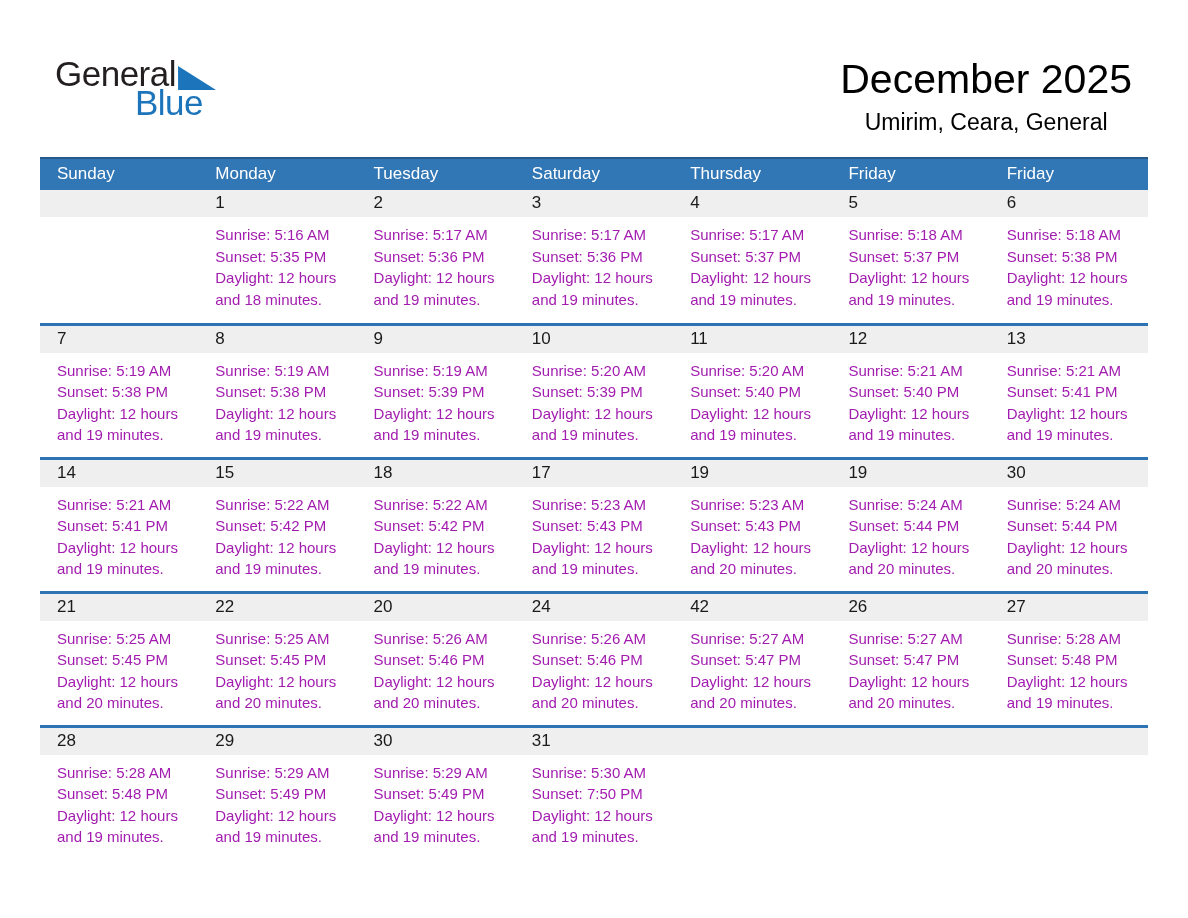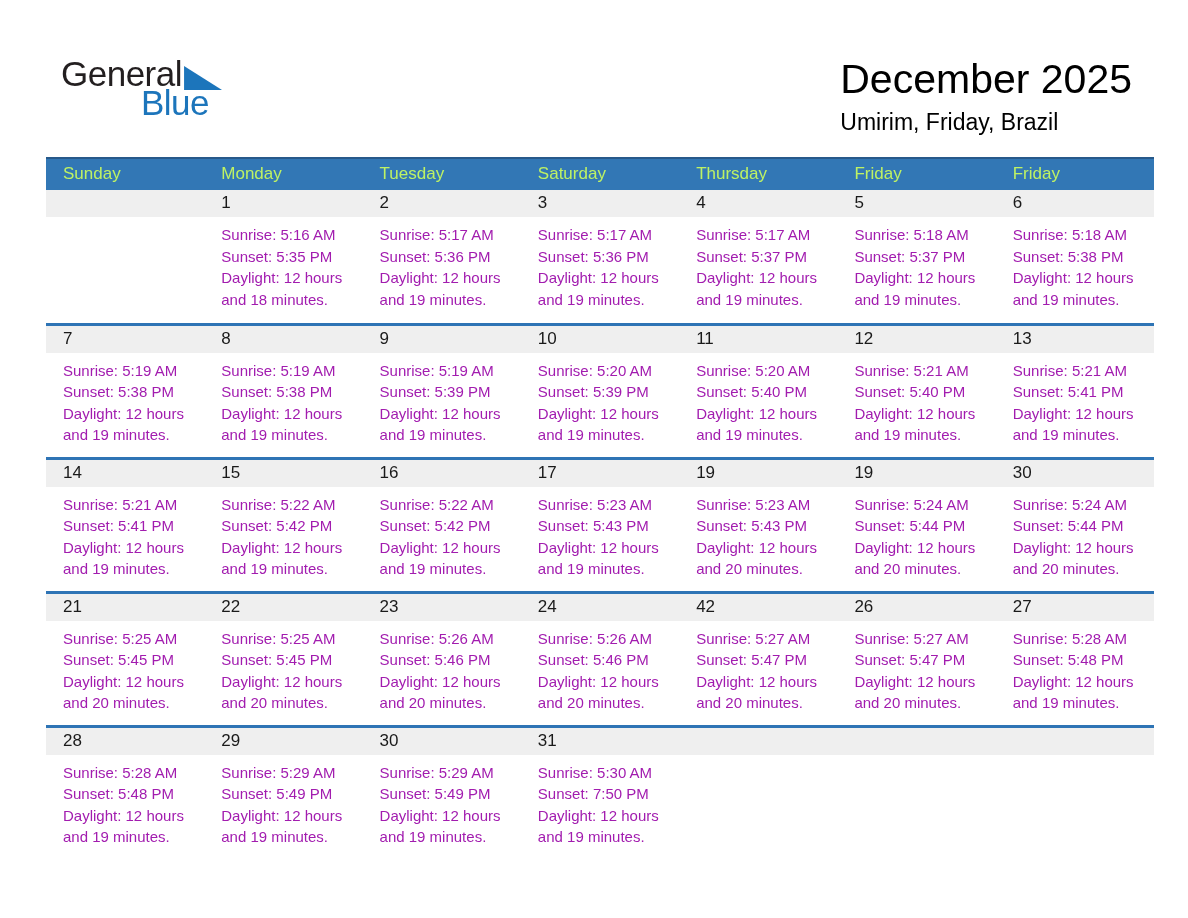--- a/index.html
+++ b/index.html
@@ -3,21 +3,21 @@
 <meta charset="utf-8">
 <style>
   * { box-sizing: border-box; }
   html, body { margin: 0; padding: 0; }
   body {
     width: 1188px; height: 918px;
     background: #ffffff;
     font-family: "Liberation Sans", sans-serif;
     color: #1a1a1a;
   }
-  .page { position: relative; width: 1188px; height: 918px; overflow: hidden; padding-left: 6px; }
+  .page { position: relative; width: 1188px; height: 918px; overflow: hidden; }
 
   
   .top {
     display: flex;
     justify-content: space-between;
     align-items: flex-start;
     margin: 0 40px;
     padding-top: 56px;
     height: 157px;
   }
@@ -30,35 +30,35 @@
     display: inline-block;
     width: 38px; height: 24px;
     margin-left: 2px; margin-bottom: 1px;
     background: #1c75bb;
     clip-path: polygon(0 0, 100% 100%, 0 100%);
   }
   .logo-blue {
     font-size: 35px; color: #1c75bb; letter-spacing: -0.5px;
     margin-left: 80px; margin-top: -6px;
   }
-  .titles { text-align: left; margin-right: 16px; }
+  .titles { text-align: center; margin-right: 16px; }
   .month-title { font-size: 41px; font-weight: 400; color: #000; line-height: 1.15; }
   .location { font-size: 23px; color: #000; margin-top: 6px; }
 
   
   table.cal {
     width: 1108px;
     margin-left: 40px;
     border-collapse: collapse;
     table-layout: fixed;
   }
   thead th {
     background: #3277b5;
     border-top: 2px solid #27598a;
-    color: #bef264;
+    color: #ffffff;
     font-weight: 400;
     font-size: 17px;
     text-align: left;
     height: 32px;
     padding: 0 0 2px 17px;
     vertical-align: middle;
   }
   tbody td {
     padding: 0;
     height: 134px;
@@ -87,21 +87,21 @@
   <div class="top">
     <div class="logo">
       <div class="logo-line1">
         <span class="logo-general">General</span>
         <span class="logo-triangle"></span>
       </div>
       <div class="logo-blue">Blue</div>
     </div>
     <div class="titles">
       <div class="month-title">December 2025</div>
-      <div class="location">Umirim, Friday, Brazil</div>
+      <div class="location">Umirim, Ceara, General</div>
     </div>
   </div>
 
   <table class="cal">
     <thead>
       <tr>
         <th>Sunday</th>
         <th>Monday</th>
         <th>Tuesday</th>
         <th>Saturday</th>
@@ -249,21 +249,21 @@
           <td>
             <div class="day-num">15</div>
             <div class="day-info">
               <div class="info-line">Sunrise: 5:22 AM</div>
               <div class="info-line">Sunset: 5:42 PM</div>
               <div class="info-line">Daylight: 12 hours</div>
               <div class="info-line">and 19 minutes.</div>
             </div>
           </td>
           <td>
-            <div class="day-num">16</div>
+            <div class="day-num">18</div>
             <div class="day-info">
               <div class="info-line">Sunrise: 5:22 AM</div>
               <div class="info-line">Sunset: 5:42 PM</div>
               <div class="info-line">Daylight: 12 hours</div>
               <div class="info-line">and 19 minutes.</div>
             </div>
           </td>
           <td>
             <div class="day-num">17</div>
             <div class="day-info">
@@ -314,21 +314,21 @@
           <td>
             <div class="day-num">22</div>
             <div class="day-info">
               <div class="info-line">Sunrise: 5:25 AM</div>
               <div class="info-line">Sunset: 5:45 PM</div>
               <div class="info-line">Daylight: 12 hours</div>
               <div class="info-line">and 20 minutes.</div>
             </div>
           </td>
           <td>
-            <div class="day-num">23</div>
+            <div class="day-num">20</div>
             <div class="day-info">
               <div class="info-line">Sunrise: 5:26 AM</div>
               <div class="info-line">Sunset: 5:46 PM</div>
               <div class="info-line">Daylight: 12 hours</div>
               <div class="info-line">and 20 minutes.</div>
             </div>
           </td>
           <td>
             <div class="day-num">24</div>
             <div class="day-info">

